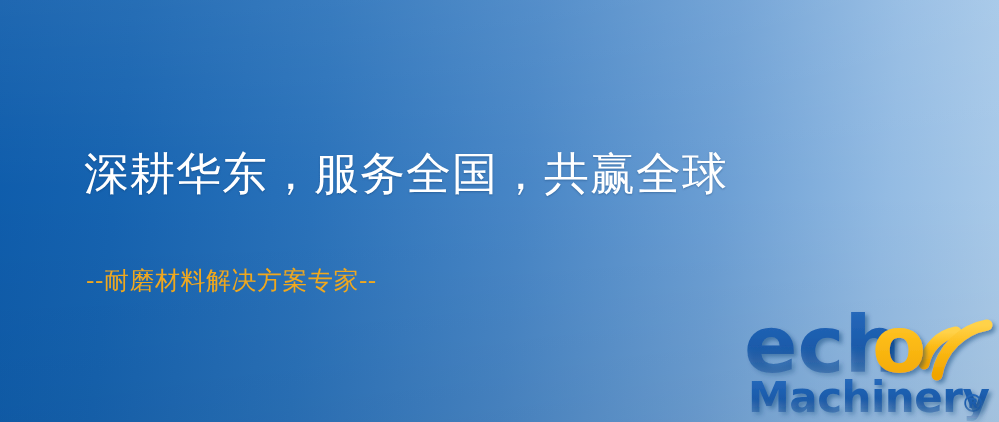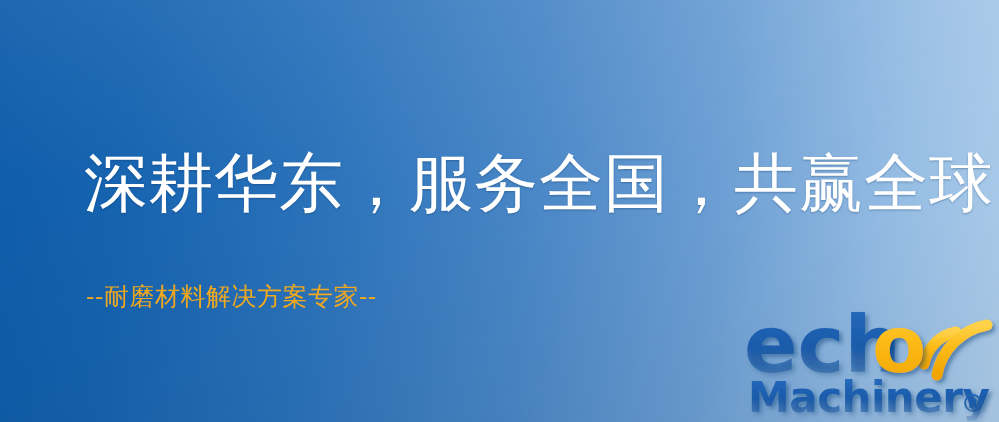--- a/index.html
+++ b/index.html
@@ -22,41 +22,40 @@
       linear-gradient(180deg, rgba(255,255,255,0.07) 0%, rgba(0,0,0,0.00) 45%, rgba(0,0,0,0.05) 100%),
       linear-gradient(96deg, #0e5cab 0%, #1663b0 13%, #2a72ba 32%, #4886c6 52%, #6c9fd4 71%, #93bbe3 87%, #acccea 100%);
   }
 
   
   #headline {
     position: absolute;
     left: 84px;
     top: 151px;
     font-family: "DejaVu Serif", "Liberation Serif", serif;
-    font-size: 64px;
+    font-size: 45px;
     line-height: 1;
     letter-spacing: 1px;
     color: #ffffff;
     white-space: nowrap;
     text-shadow: 0 1px 2px rgba(10,50,95,0.35);
     text-align: center;
   }
 
   
   #subtitle {
     position: absolute;
     left: 86px;
     top: 268px;
     font-family: "DejaVu Serif", "Liberation Serif", serif;
     font-size: 25px;
     line-height: 1;
     letter-spacing: 0.5px;
     color: #f0a81e;
     white-space: nowrap;
-    margin-top: 16px;
   }
 
   
   #logo {
     position: absolute;
     left: 742px;
     top: 296px;
     width: 257px;
     height: 126px;
   }

